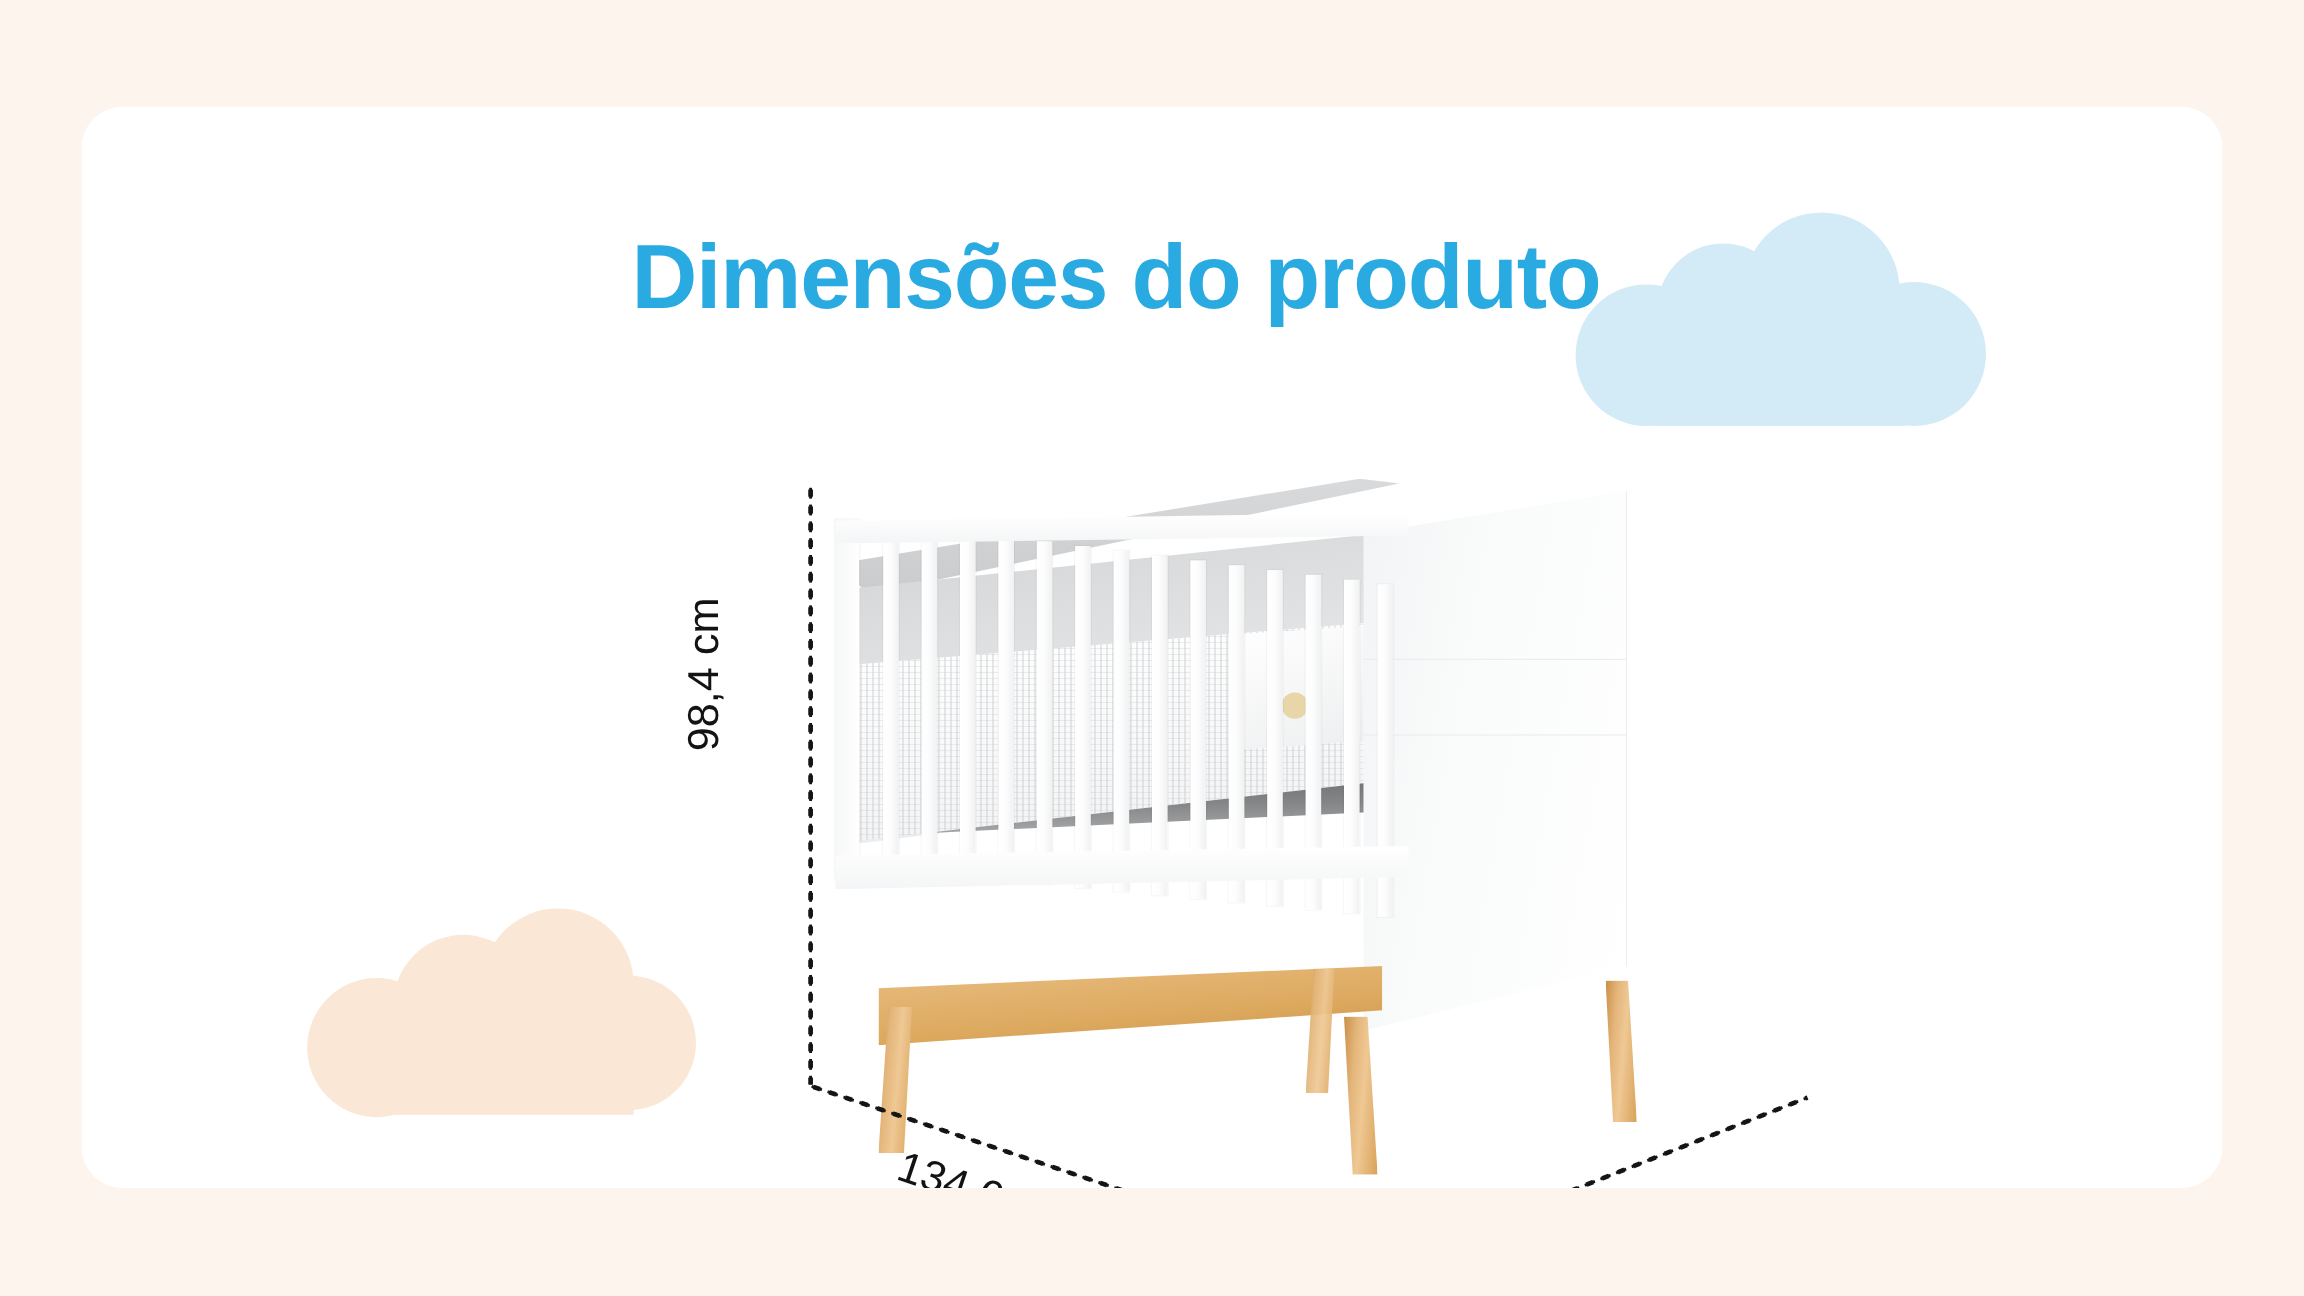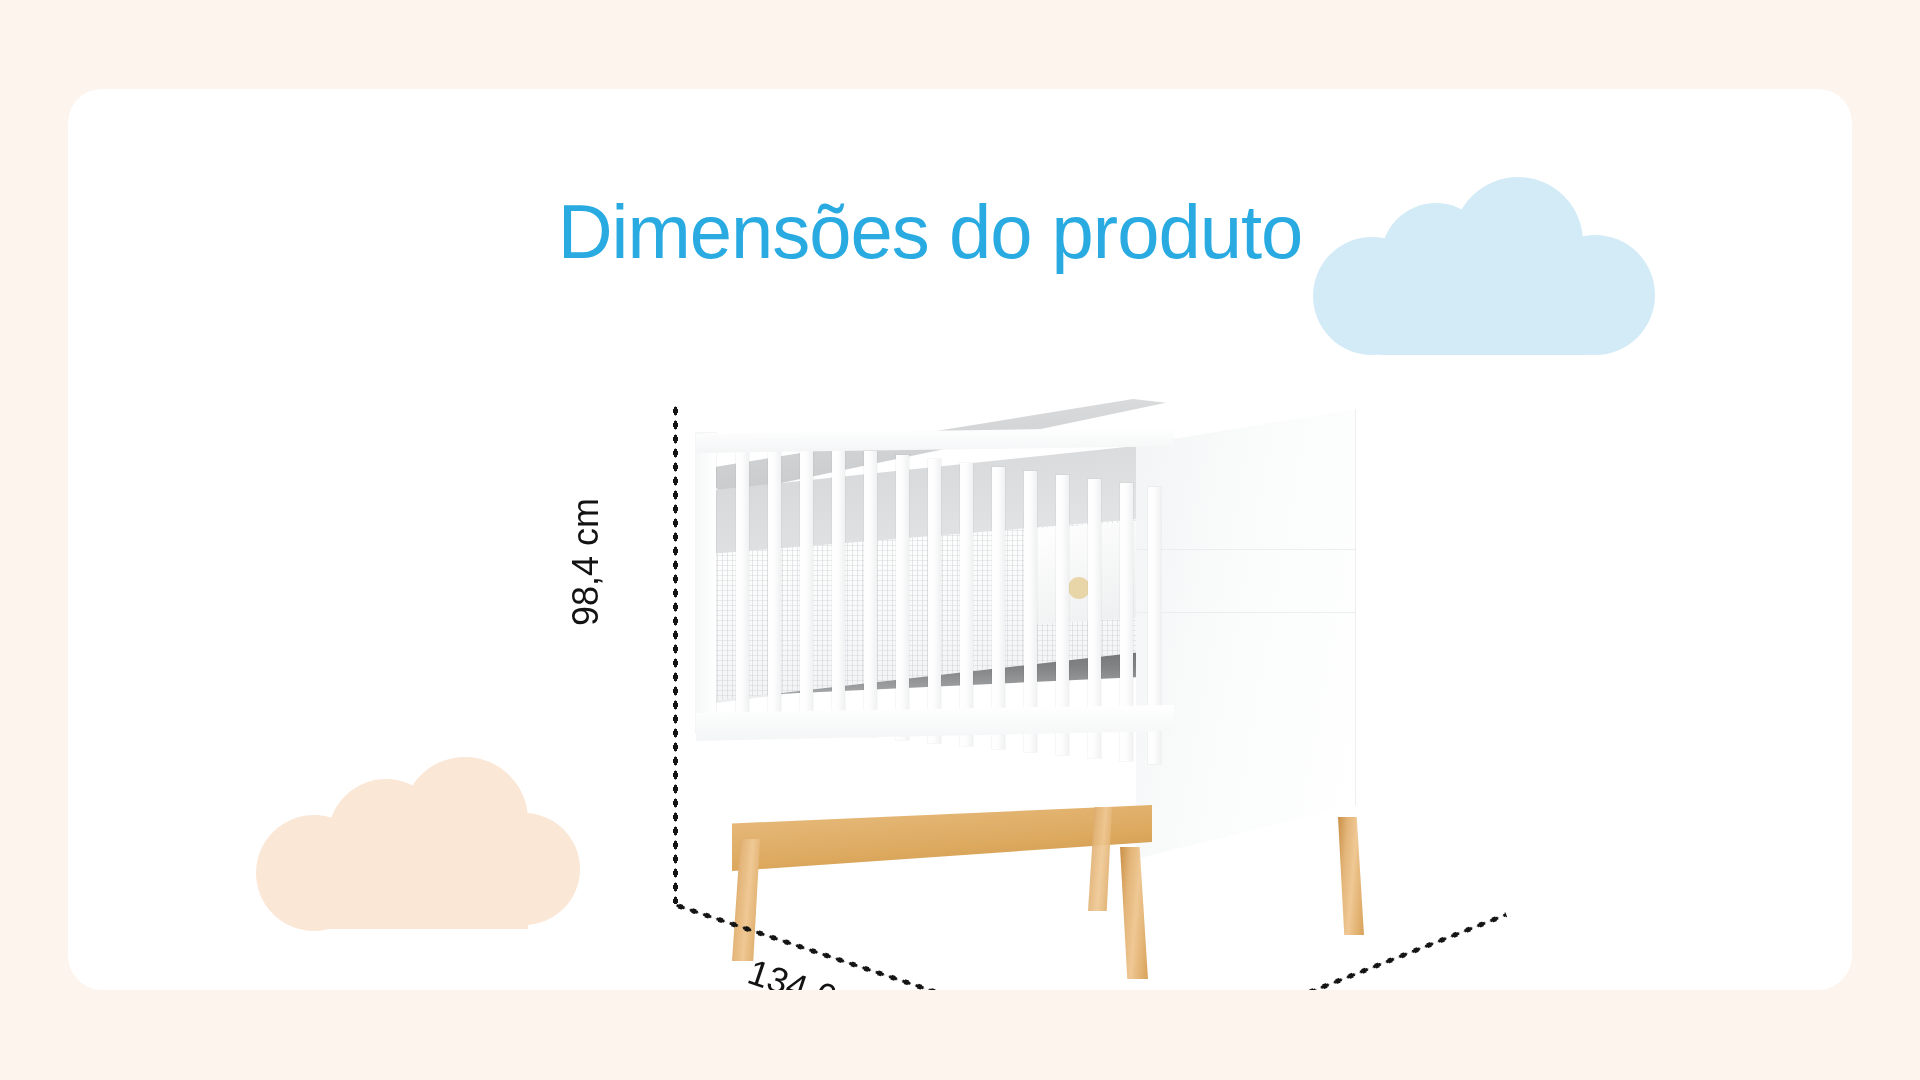--- a/index.html
+++ b/index.html
@@ -21,21 +21,21 @@
   }
 
   
   #title {
     position:absolute;
     left:0; top:105px;
     width:100%;
     text-align:center;
     padding-right:60px;
     font-size:76px;
-    font-weight:normal;
+    font-weight:bold;
     letter-spacing:-1px;
     color:#29ABE2;
     white-space:nowrap;
     line-height:1;
   }
 
   
   .cloud { position:absolute; }
   .cloud .lobe { position:absolute; border-radius:50%; }
   .cloud .base { position:absolute; }

